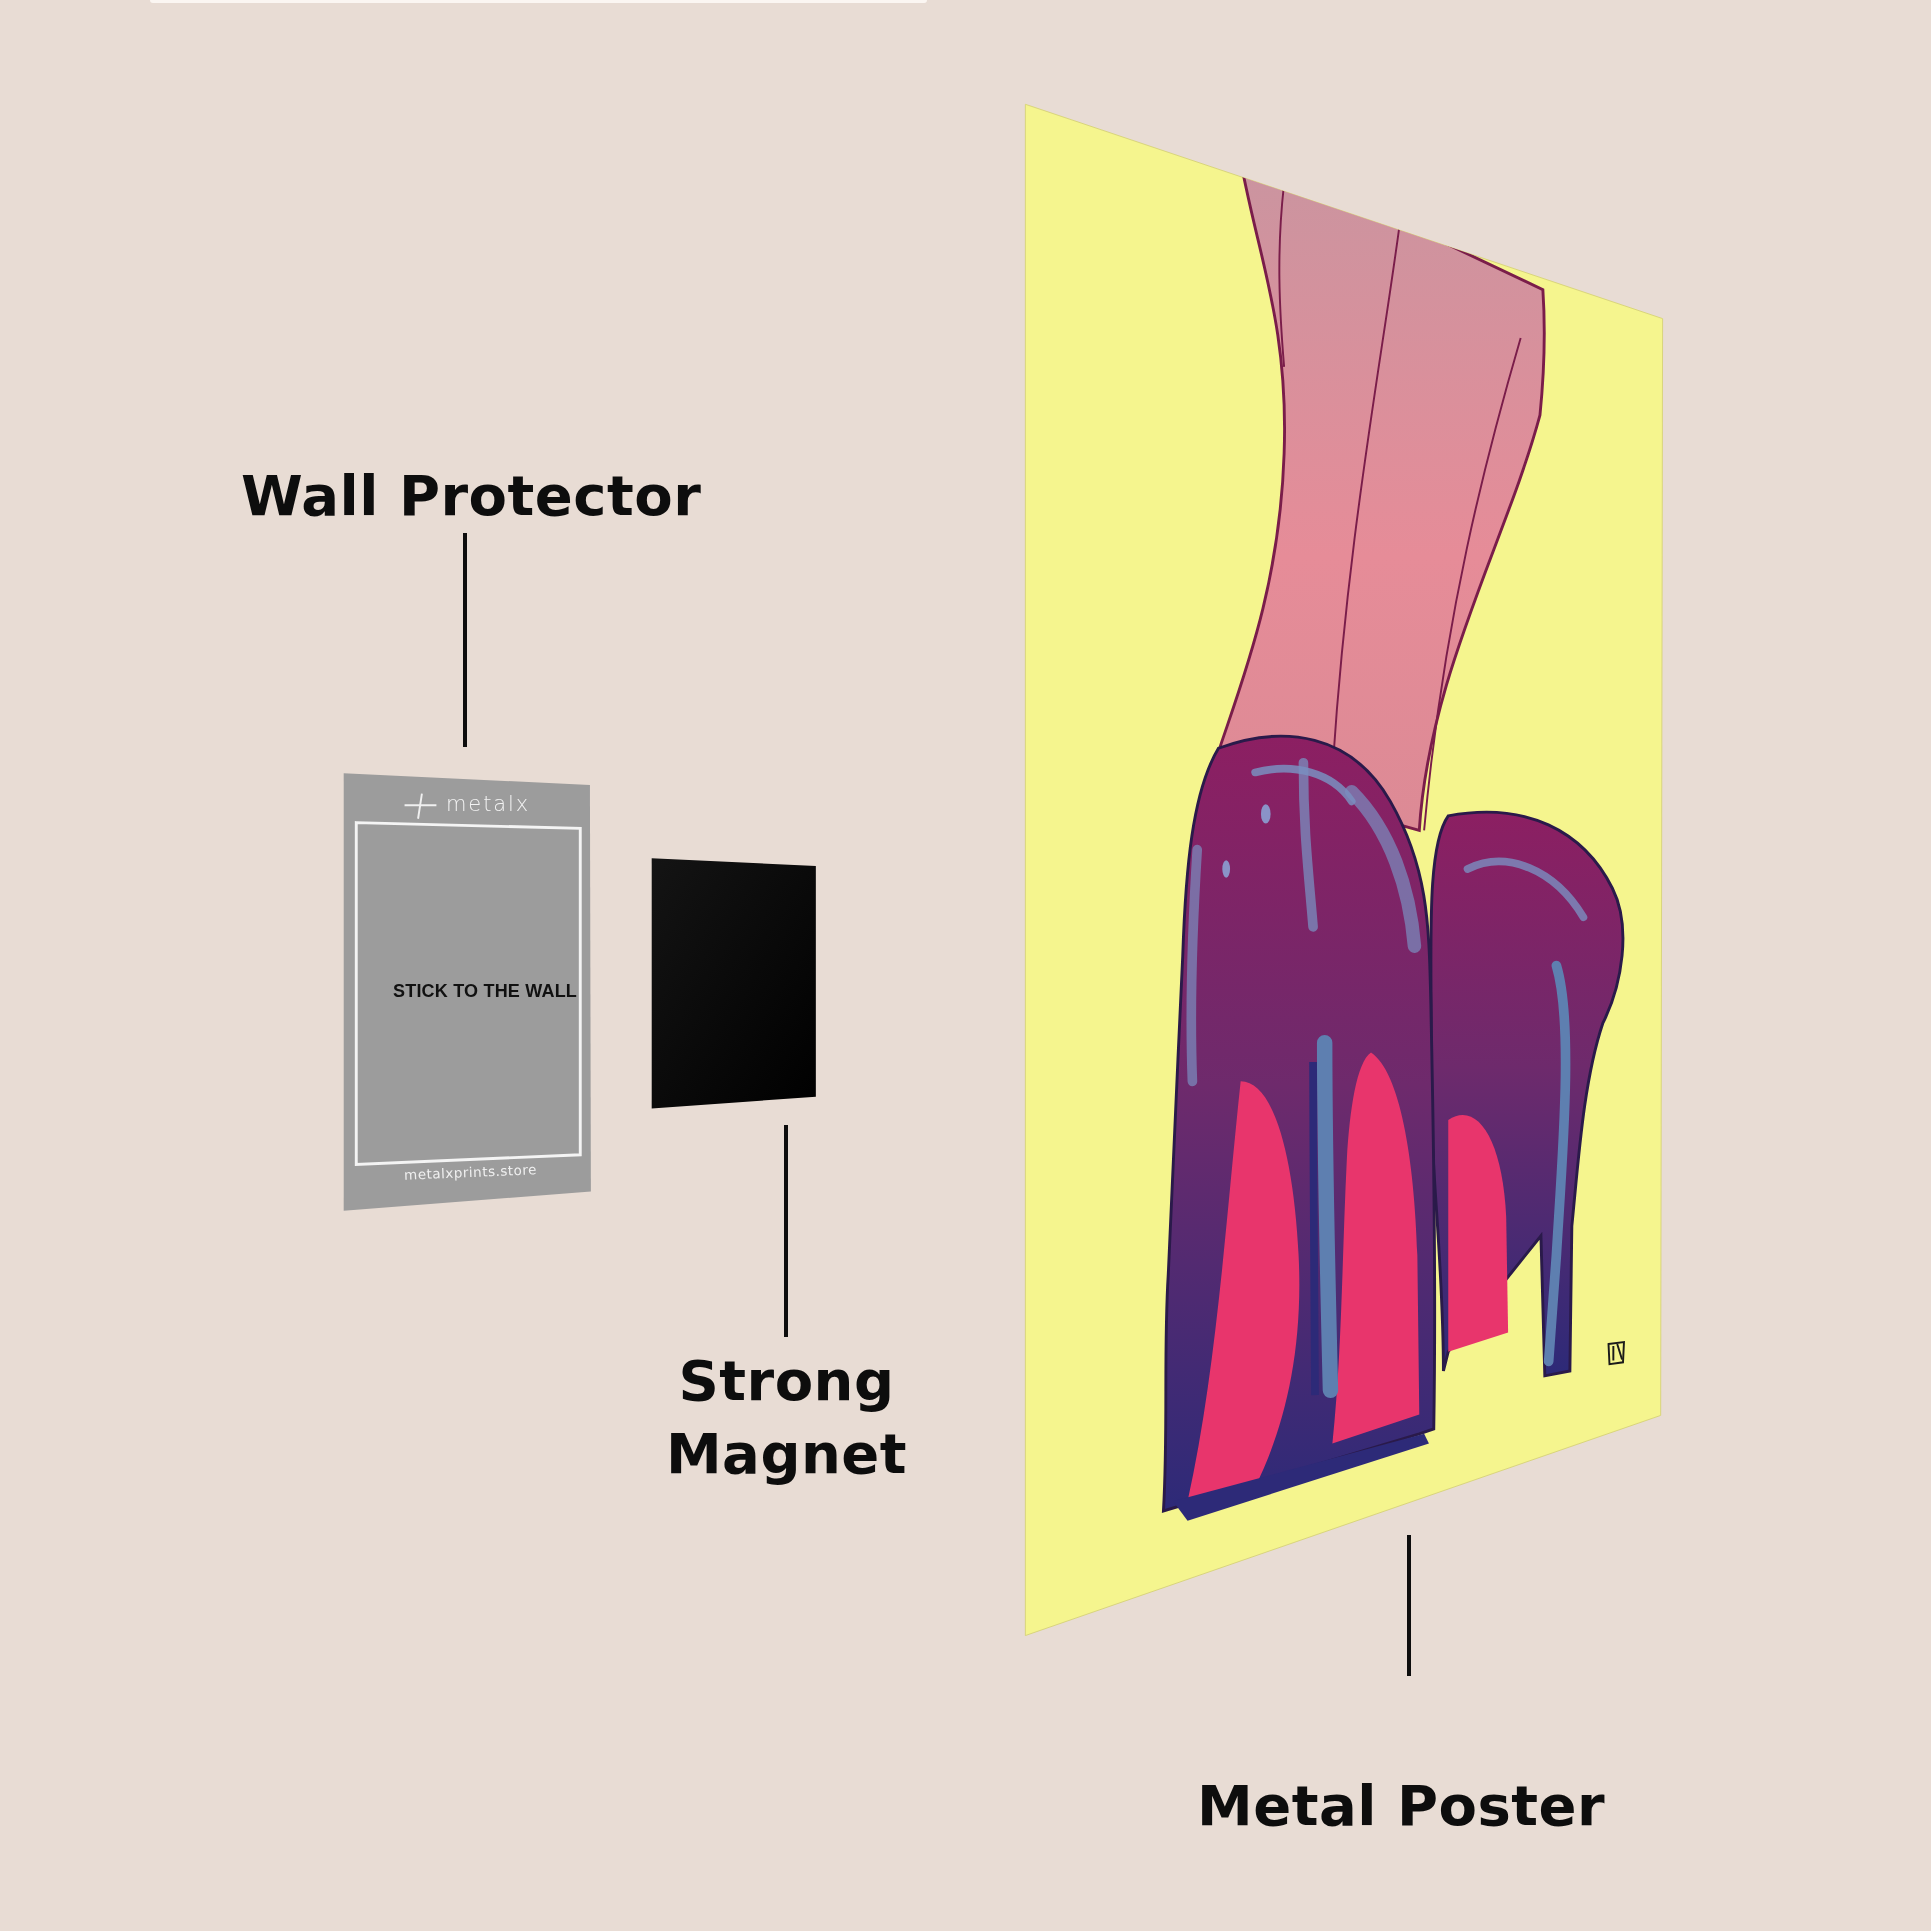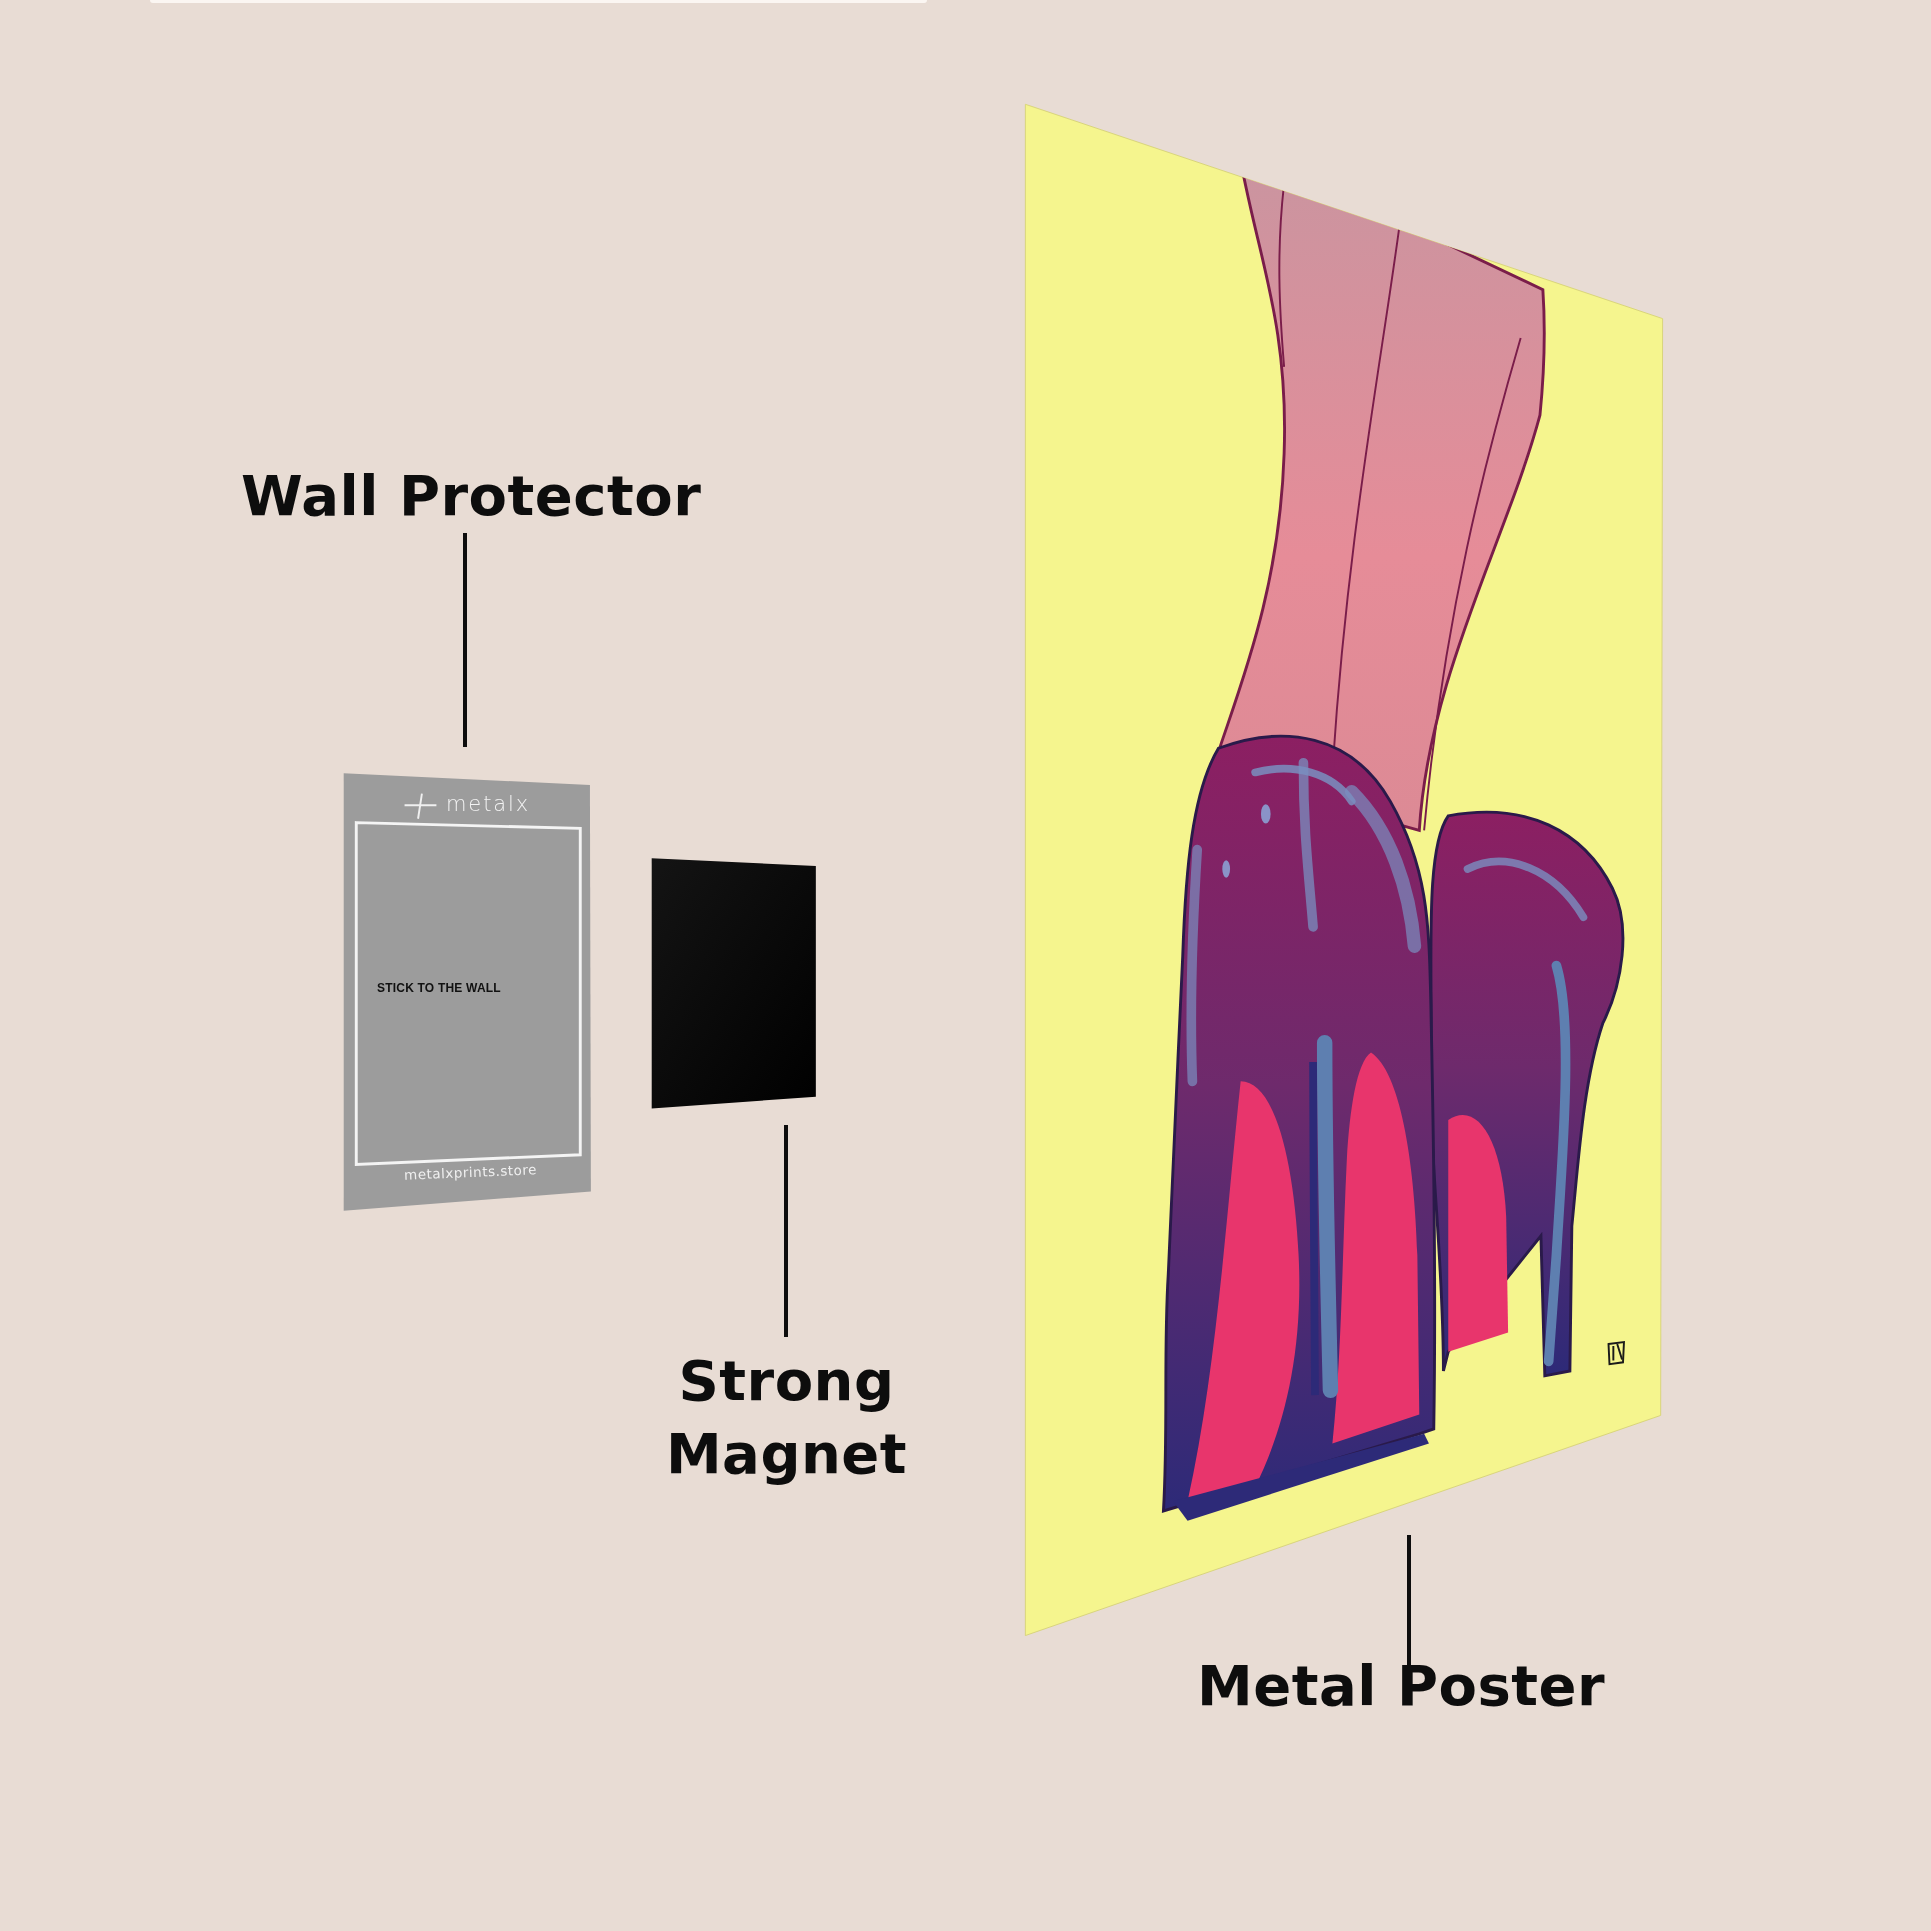--- a/index.html
+++ b/index.html
@@ -14,27 +14,27 @@
   }
   .label {
     position: absolute; color: #0d0d0d; text-align: center;
     font-family: "DejaVu Sans", sans-serif; font-weight: 700;
     letter-spacing: 0.5px; white-space: nowrap;
   }
   .connector { position: absolute; width: 3.9px; background: #0d0d0d; }
 
   #wall-protector-label { left: 241px; top: 462px; width: 448px; font-size: 56px; line-height: 68px; }
   #strong-magnet-label  { left: 637px; top: 1344px; width: 299px; font-size: 56px; line-height: 73px; }
-  #metal-poster-label   { left: 1197px; top: 1652px; width: 406px; font-size: 56px; line-height: 68px; }
+  #metal-poster-label   { left: 1197px; top: 1772px; width: 406px; font-size: 56px; line-height: 68px; }
 
   svg.scene { position: absolute; left: 0; top: 0; }
 
   .wp-text {
     position: absolute; font-family: "Liberation Sans", sans-serif; font-weight: 700;
-    color: #111; font-size: 12px; letter-spacing: 0.2px;
+    color: #111; font-size: 18px; letter-spacing: 0.2px; margin-left: 16px;
   }
   .wp-brand {
     position: absolute; color: #f3f3f3; font-family: "DejaVu Sans", sans-serif;
     font-size: 21px; letter-spacing: 1.9px; font-weight: 300;
   }
   .wp-url {
     position: absolute; color: #f0f0f0; font-family: "DejaVu Sans", sans-serif;
     font-size: 13.5px; letter-spacing: 0.5px; transform: rotate(-2.4deg);
   }
 </style>

